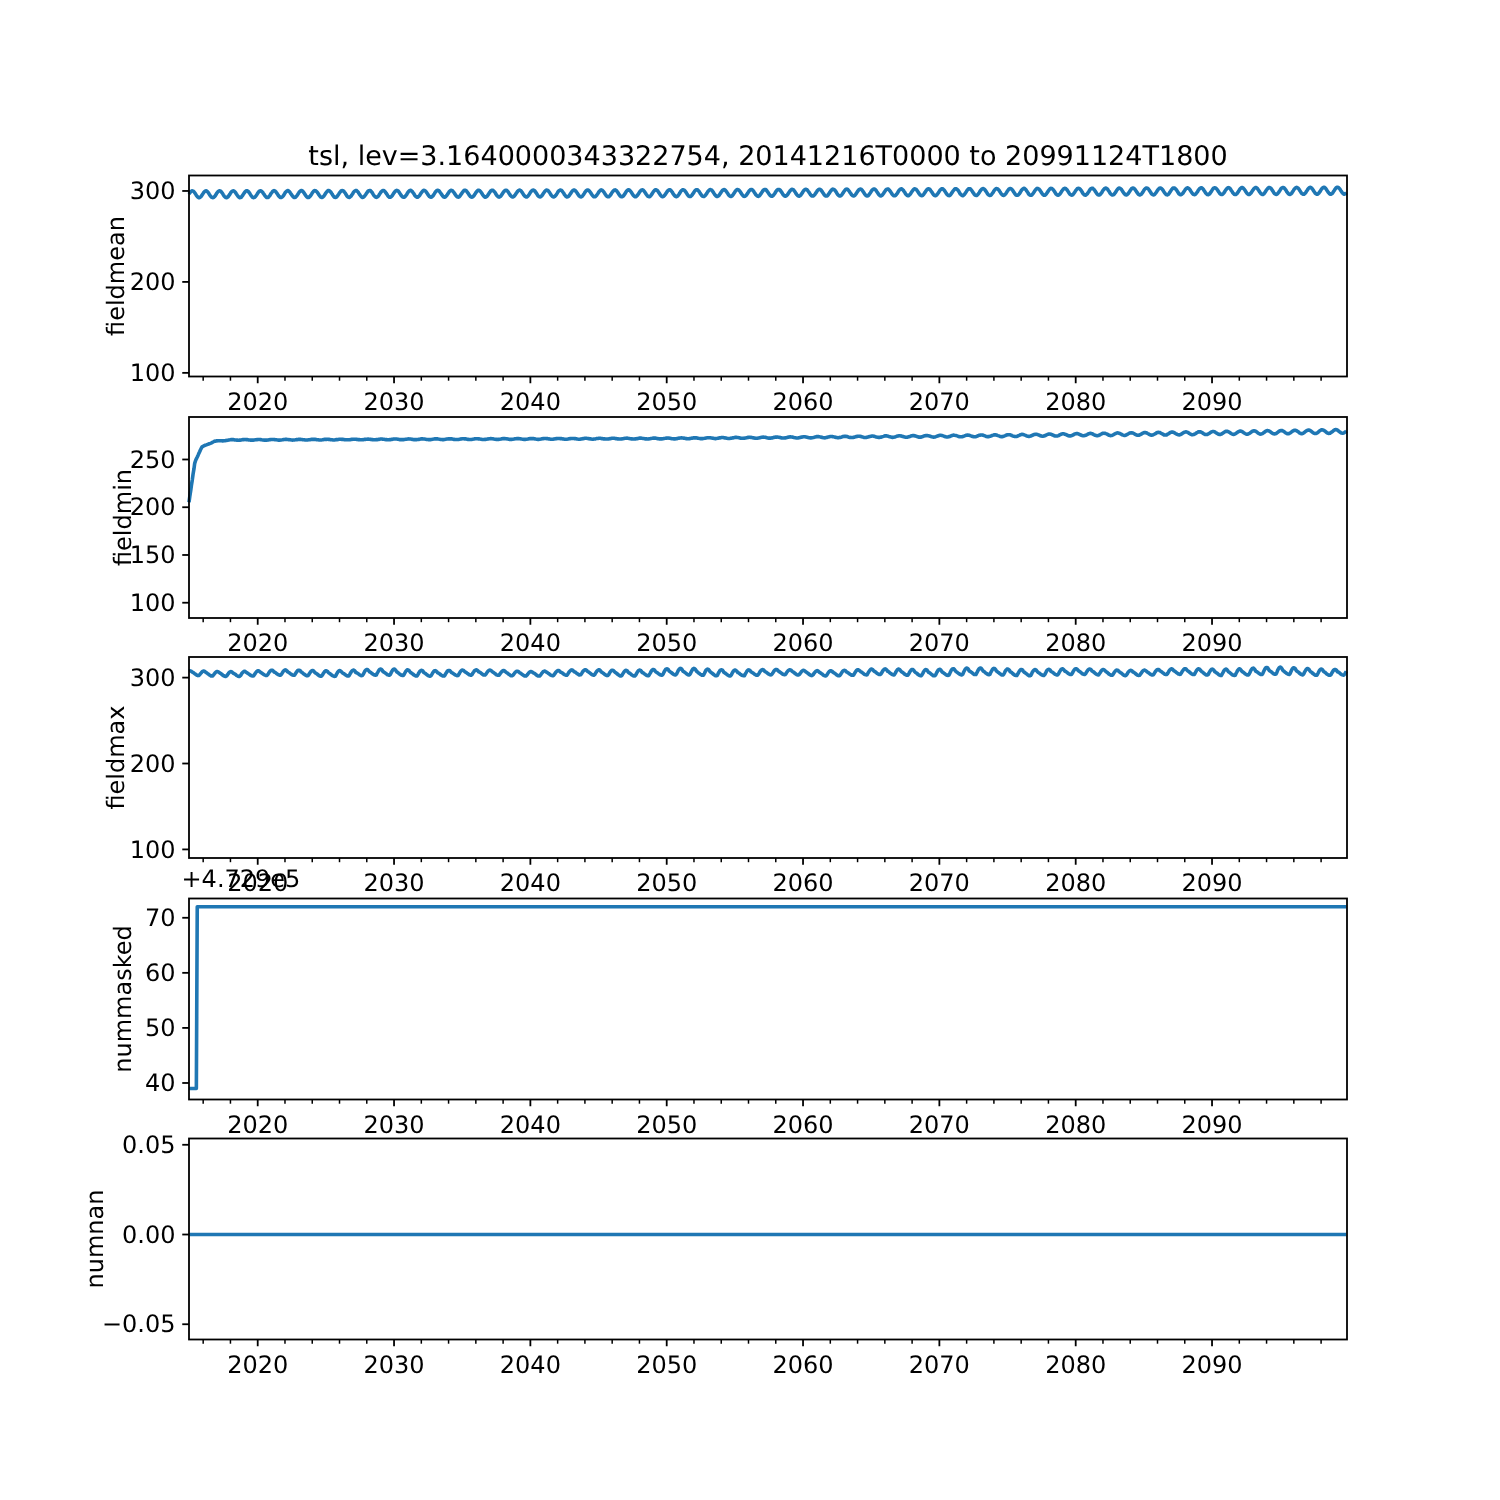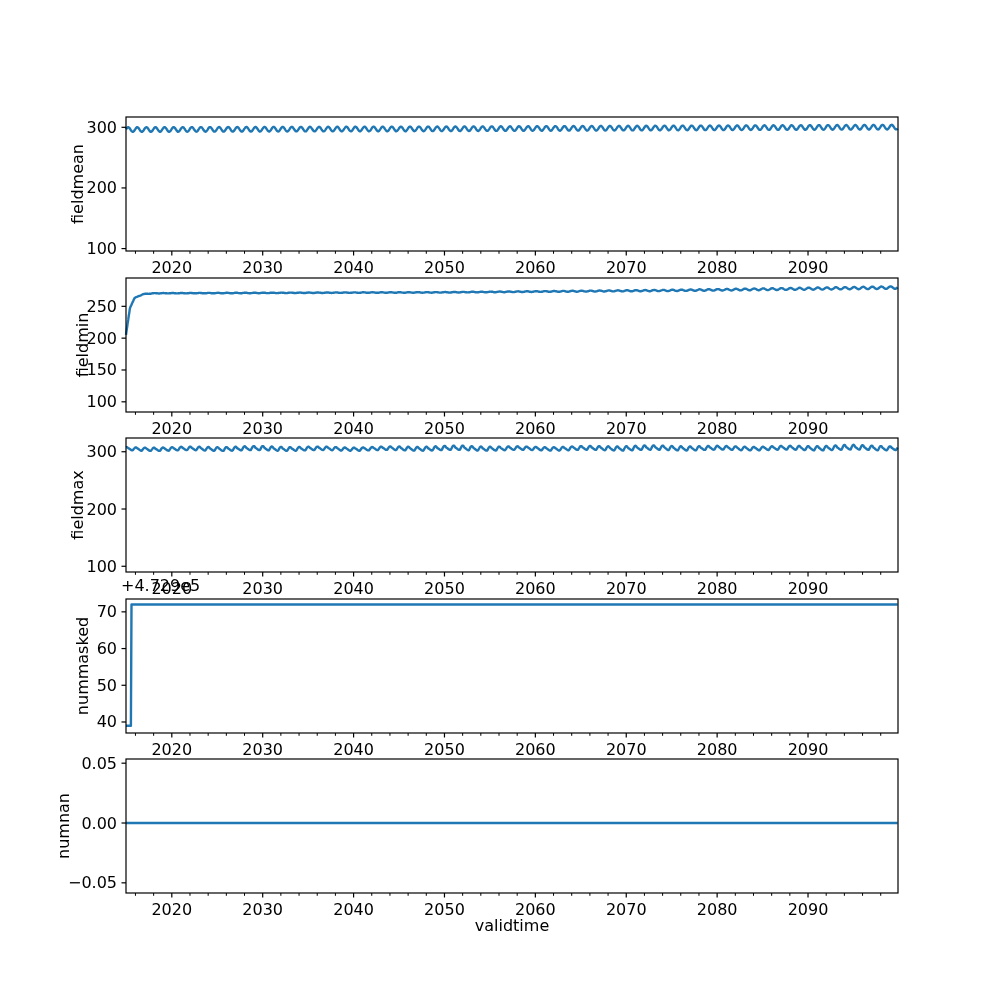--- a/index.html
+++ b/index.html
@@ -15,26 +15,26 @@
   .ylab2{left:77px;top:505px;}
   .ylab3{left:82px;top:666px;}
   .ylab4{left:63px;top:826px;}
   svg.plot{position:absolute;left:0;top:0;}
   svg text{font-family:"DejaVu Sans",sans-serif;}
 </style>
 </head>
 <body>
 
 <div class="fig">
+  <div class="title">tsl, lev=3.1640000343322754, 20141216T0000 to 20991124T1800</div>
   <div class="ylab ylab0">fieldmean</div>
   <div class="ylab ylab1">fieldmin</div>
   <div class="ylab ylab2">fieldmax</div>
   <div class="ylab ylab3">nummasked</div>
   <div class="ylab ylab4">numnan</div>
-  <div class="xlab">validtime</div>
   <svg class="plot" id="plot" width="1000" height="1000" viewBox="0 0 1000 1000">
       <g>
         <polyline points="126.0,129.4 126.5,128.6 127.1,127.9 127.6,127.4 128.2,127.2 128.7,127.4 129.3,127.8 129.8,128.5 130.4,129.4 130.9,130.2 131.5,131.0 132.0,131.5 132.5,131.8 133.1,131.8 133.6,131.4 134.2,130.8 134.7,130.0 135.3,129.1 135.8,128.3 136.4,127.7 136.9,127.3 137.5,127.2 138.0,127.5 138.5,128.0 139.1,128.8 139.6,129.6 140.2,130.5 140.7,131.2 141.3,131.6 141.8,131.8 142.4,131.7 142.9,131.2 143.5,130.5 144.0,129.7 144.5,128.8 145.1,128.1 145.6,127.5 146.2,127.2 146.7,127.3 147.3,127.6 147.8,128.2 148.4,129.0 148.9,129.9 149.4,130.7 150.0,131.3 150.5,131.7 151.1,131.8 151.6,131.5 152.2,131.0 152.7,130.2 153.3,129.4 153.8,128.5 154.4,127.8 154.9,127.4 155.4,127.2 156.0,127.3 156.5,127.8 157.1,128.5 157.6,129.3 158.2,130.2 158.7,130.9 159.3,131.5 159.8,131.8 160.4,131.7 160.9,131.4 161.4,130.7 162.0,129.9 162.5,129.1 163.1,128.3 163.6,127.6 164.2,127.2 164.7,127.2 165.3,127.4 165.8,128.0 166.4,128.7 166.9,129.6 167.4,130.4 168.0,131.1 168.5,131.6 169.1,131.8 169.6,131.6 170.2,131.2 170.7,130.5 171.3,129.6 171.8,128.8 172.4,128.0 172.9,127.4 173.4,127.2 174.0,127.2 174.5,127.6 175.1,128.2 175.6,129.0 176.2,129.8 176.7,130.6 177.3,131.3 177.8,131.7 178.4,131.7 178.9,131.5 179.4,130.9 180.0,130.2 180.5,129.3 181.1,128.5 181.6,127.8 182.2,127.3 182.7,127.1 183.3,127.3 183.8,127.7 184.3,128.4 184.9,129.2 185.4,130.1 186.0,130.9 186.5,131.4 187.1,131.7 187.6,131.6 188.2,131.3 188.7,130.7 189.3,129.9 189.8,129.0 190.3,128.2 190.9,127.6 191.4,127.2 192.0,127.1 192.5,127.4 193.1,127.9 193.6,128.7 194.2,129.5 194.7,130.3 195.3,131.0 195.8,131.5 196.3,131.7 196.9,131.5 197.4,131.1 198.0,130.4 198.5,129.6 199.1,128.7 199.6,127.9 200.2,127.4 200.7,127.1 201.3,127.1 201.8,127.5 202.3,128.1 202.9,128.9 203.4,129.8 204.0,130.6 204.5,131.2 205.1,131.6 205.6,131.7 206.2,131.4 206.7,130.9 207.3,130.1 207.8,129.3 208.3,128.4 208.9,127.7 209.4,127.2 210.0,127.1 210.5,127.2 211.1,127.7 211.6,128.3 212.2,129.2 212.7,130.0 213.3,130.8 213.8,131.4 214.3,131.6 214.9,131.6 215.4,131.2 216.0,130.6 216.5,129.8 217.1,128.9 217.6,128.1 218.2,127.5 218.7,127.1 219.3,127.0 219.8,127.3 220.3,127.8 220.9,128.6 221.4,129.4 222.0,130.3 222.5,131.0 223.1,131.5 223.6,131.6 224.2,131.5 224.7,131.0 225.2,130.3 225.8,129.5 226.3,128.6 226.9,127.9 227.4,127.3 228.0,127.0 228.5,127.1 229.1,127.4 229.6,128.1 230.2,128.8 230.7,129.7 231.2,130.5 231.8,131.2 232.3,131.5 232.9,131.6 233.4,131.3 234.0,130.8 234.5,130.0 235.1,129.2 235.6,128.3 236.2,127.6 236.7,127.2 237.2,127.0 237.8,127.1 238.3,127.6 238.9,128.3 239.4,129.1 240.0,130.0 240.5,130.7 241.1,131.3 241.6,131.6 242.2,131.5 242.7,131.2 243.2,130.5 243.8,129.7 244.3,128.9 244.9,128.1 245.4,127.4 246.0,127.1 246.5,127.0 247.1,127.2 247.6,127.8 248.2,128.5 248.7,129.4 249.2,130.2 249.8,130.9 250.3,131.4 250.9,131.6 251.4,131.4 252.0,131.0 252.5,130.3 253.1,129.4 253.6,128.6 254.2,127.8 254.7,127.3 255.2,127.0 255.8,127.0 256.3,127.4 256.9,128.0 257.4,128.8 258.0,129.6 258.5,130.5 259.1,131.1 259.6,131.5 260.2,131.5 260.7,131.3 261.2,130.7 261.8,130.0 262.3,129.1 262.9,128.3 263.4,127.6 264.0,127.1 264.5,126.9 265.1,127.1 265.6,127.5 266.1,128.2 266.7,129.1 267.2,129.9 267.8,130.7 268.3,131.2 268.9,131.5 269.4,131.5 270.0,131.1 270.5,130.5 271.1,129.7 271.6,128.8 272.1,128.0 272.7,127.4 273.2,127.0 273.8,126.9 274.3,127.2 274.9,127.7 275.4,128.5 276.0,129.3 276.5,130.2 277.1,130.9 277.6,131.3 278.1,131.5 278.7,131.4 279.2,130.9 279.8,130.2 280.3,129.4 280.9,128.5 281.4,127.8 282.0,127.2 282.5,126.9 283.1,127.0 283.6,127.3 284.1,127.9 284.7,128.7 285.2,129.6 285.8,130.4 286.3,131.0 286.9,131.4 287.4,131.5 288.0,131.2 288.5,130.7 289.1,129.9 289.6,129.1 290.1,128.2 290.7,127.5 291.2,127.0 291.8,126.9 292.3,127.0 292.9,127.5 293.4,128.2 294.0,129.0 294.5,129.8 295.1,130.6 295.6,131.2 296.1,131.4 296.7,131.4 297.2,131.0 297.8,130.4 298.3,129.6 298.9,128.8 299.4,127.9 300.0,127.3 300.5,126.9 301.0,126.9 301.6,127.1 302.1,127.7 302.7,128.4 303.2,129.3 303.8,130.1 304.3,130.8 304.9,131.3 305.4,131.4 306.0,131.3 306.5,130.8 307.0,130.1 307.6,129.3 308.1,128.5 308.7,127.7 309.2,127.1 309.8,126.8 310.3,126.9 310.9,127.2 311.4,127.9 312.0,128.7 312.5,129.5 313.0,130.3 313.6,131.0 314.1,131.3 314.7,131.4 315.2,131.2 315.8,130.6 316.3,129.9 316.9,129.0 317.4,128.2 318.0,127.5 318.5,127.0 319.0,126.8 319.6,127.0 320.1,127.4 320.7,128.1 321.2,128.9 321.8,129.8 322.3,130.5 322.9,131.1 323.4,131.4 324.0,131.3 324.5,131.0 325.0,130.4 325.6,129.6 326.1,128.7 326.7,127.9 327.2,127.2 327.8,126.9 328.3,126.8 328.9,127.1 329.4,127.6 330.0,128.3 330.5,129.2 331.0,130.0 331.6,130.7 332.1,131.2 332.7,131.4 333.2,131.2 333.8,130.8 334.3,130.1 334.9,129.3 335.4,128.4 336.0,127.6 336.5,127.1 337.0,126.8 337.6,126.8 338.1,127.2 338.7,127.8 339.2,128.6 339.8,129.5 340.3,130.3 340.9,130.9 341.4,131.3 341.9,131.3 342.5,131.1 343.0,130.5 343.6,129.8 344.1,128.9 344.7,128.1 345.2,127.4 345.8,126.9 346.3,126.7 346.9,126.9 347.4,127.3 347.9,128.0 348.5,128.9 349.0,129.7 349.6,130.5 350.1,131.0 350.7,131.3 351.2,131.3 351.8,130.9 352.3,130.3 352.9,129.5 353.4,128.6 353.9,127.8 354.5,127.2 355.0,126.8 355.6,126.7 356.1,127.0 356.7,127.5 357.2,128.3 357.8,129.1 358.3,130.0 358.9,130.7 359.4,131.1 359.9,131.3 360.5,131.2 361.0,130.7 361.6,130.0 362.1,129.2 362.7,128.3 363.2,127.6 363.8,127.0 364.3,126.7 364.9,126.8 365.4,127.1 365.9,127.7 366.5,128.5 367.0,129.4 367.6,130.2 368.1,130.8 368.7,131.2 369.2,131.3 369.8,131.0 370.3,130.5 370.9,129.7 371.4,128.9 371.9,128.0 372.5,127.3 373.0,126.9 373.6,126.7 374.1,126.8 374.7,127.3 375.2,128.0 375.8,128.8 376.3,129.7 376.9,130.4 377.4,131.0 377.9,131.3 378.5,131.2 379.0,130.9 379.6,130.2 380.1,129.4 380.7,128.6 381.2,127.8 381.8,127.1 382.3,126.7 382.8,126.7 383.4,126.9 383.9,127.5 384.5,128.2 385.0,129.1 385.6,129.9 386.1,130.6 386.7,131.1 387.2,131.3 387.8,131.1 388.3,130.7 388.8,130.0 389.4,129.1 389.9,128.3 390.5,127.5 391.0,126.9 391.6,126.7 392.1,126.7 392.7,127.1 393.2,127.7 393.8,128.5 394.3,129.3 394.8,130.1 395.4,130.8 395.9,131.2 396.5,131.2 397.0,131.0 397.6,130.4 398.1,129.7 398.7,128.8 399.2,128.0 399.8,127.3 400.3,126.8 400.8,126.6 401.4,126.8 401.9,127.2 402.5,127.9 403.0,128.7 403.6,129.6 404.1,130.4 404.7,130.9 405.2,131.2 405.8,131.2 406.3,130.8 406.8,130.2 407.4,129.4 407.9,128.5 408.5,127.7 409.0,127.1 409.6,126.7 410.1,126.6 410.7,126.9 411.2,127.4 411.8,128.2 412.3,129.0 412.8,129.8 413.4,130.6 413.9,131.0 414.5,131.2 415.0,131.0 415.6,130.6 416.1,129.9 416.7,129.1 417.2,128.2 417.7,127.4 418.3,126.9 418.8,126.6 419.4,126.6 419.9,127.0 420.5,127.6 421.0,128.4 421.6,129.3 422.1,130.1 422.7,130.7 423.2,131.1 423.7,131.2 424.3,130.9 424.8,130.4 425.4,129.6 425.9,128.8 426.5,127.9 427.0,127.2 427.6,126.7 428.1,126.6 428.7,126.7 429.2,127.2 429.7,127.8 430.3,128.7 430.8,129.5 431.4,130.3 431.9,130.9 432.5,131.1 433.0,131.1 433.6,130.7 434.1,130.1 434.7,129.3 435.2,128.4 435.7,127.6 436.3,127.0 436.8,126.6 437.4,126.5 437.9,126.8 438.5,127.3 439.0,128.1 439.6,128.9 440.1,129.8 440.7,130.5 441.2,131.0 441.7,131.1 442.3,131.0 442.8,130.5 443.4,129.8 443.9,129.0 444.5,128.1 445.0,127.4 445.6,126.8 446.1,126.5 446.7,126.6 447.2,126.9 447.7,127.5 448.3,128.3 448.8,129.2 449.4,130.0 449.9,130.6 450.5,131.0 451.0,131.1 451.6,130.8 452.1,130.3 452.7,129.5 453.2,128.7 453.7,127.8 454.3,127.1 454.8,126.7 455.4,126.5 455.9,126.6 456.5,127.1 457.0,127.8 457.6,128.6 458.1,129.5 458.6,130.2 459.2,130.8 459.7,131.0 460.3,131.0 460.8,130.6 461.4,130.0 461.9,129.2 462.5,128.4 463.0,127.5 463.6,126.9 464.1,126.5 464.6,126.5 465.2,126.7 465.7,127.3 466.3,128.0 466.8,128.9 467.4,129.7 467.9,130.4 468.5,130.9 469.0,131.0 469.6,130.9 470.1,130.4 470.6,129.7 471.2,128.9 471.7,128.0 472.3,127.3 472.8,126.7 473.4,126.4 473.9,126.5 474.5,126.8 475.0,127.4 475.6,128.2 476.1,129.1 476.6,129.9 477.2,130.5 477.7,130.9 478.3,131.0 478.8,130.7 479.4,130.2 479.9,129.4 480.5,128.6 481.0,127.7 481.6,127.0 482.1,126.6 482.6,126.4 483.2,126.5 483.7,127.0 484.3,127.7 484.8,128.5 485.4,129.4 485.9,130.1 486.5,130.7 487.0,130.9 487.6,130.9 488.1,130.5 488.6,129.9 489.2,129.1 489.7,128.3 490.3,127.4 490.8,126.8 491.4,126.4 491.9,126.4 492.5,126.6 493.0,127.1 493.5,127.9 494.1,128.7 494.6,129.6 495.2,130.3 495.7,130.8 496.3,130.9 496.8,130.8 497.4,130.3 497.9,129.6 498.5,128.8 499.0,127.9 499.5,127.2 500.1,126.6 500.6,126.3 501.2,126.4 501.7,126.7 502.3,127.3 502.8,128.1 503.4,129.0 503.9,129.8 504.5,130.4 505.0,130.8 505.5,130.9 506.1,130.6 506.6,130.1 507.2,129.3 507.7,128.5 508.3,127.6 508.8,126.9 509.4,126.5 509.9,126.3 510.5,126.4 511.0,126.9 511.5,127.6 512.1,128.4 512.6,129.2 513.2,130.0 513.7,130.6 514.3,130.8 514.8,130.8 515.4,130.4 515.9,129.8 516.5,129.0 517.0,128.2 517.5,127.3 518.1,126.7 518.6,126.3 519.2,126.3 519.7,126.5 520.3,127.0 520.8,127.8 521.4,128.6 521.9,129.5 522.5,130.2 523.0,130.7 523.5,130.8 524.1,130.7 524.6,130.2 525.2,129.5 525.7,128.7 526.3,127.8 526.8,127.1 527.4,126.5 527.9,126.2 528.5,126.3 529.0,126.6 529.5,127.2 530.1,128.0 530.6,128.9 531.2,129.7 531.7,130.3 532.3,130.7 532.8,130.8 533.4,130.5 533.9,130.0 534.4,129.2 535.0,128.4 535.5,127.5 536.1,126.8 536.6,126.3 537.2,126.2 537.7,126.3 538.3,126.8 538.8,127.5 539.4,128.3 539.9,129.1 540.4,129.9 541.0,130.5 541.5,130.7 542.1,130.7 542.6,130.3 543.2,129.7 543.7,128.9 544.3,128.1 544.8,127.2 545.4,126.6 545.9,126.2 546.4,126.2 547.0,126.4 547.5,126.9 548.1,127.7 548.6,128.5 549.2,129.4 549.7,130.1 550.3,130.6 550.8,130.7 551.4,130.6 551.9,130.1 552.4,129.4 553.0,128.6 553.5,127.7 554.1,127.0 554.6,126.4 555.2,126.1 555.7,126.2 556.3,126.5 556.8,127.1 557.4,127.9 557.9,128.8 558.4,129.6 559.0,130.2 559.5,130.6 560.1,130.7 560.6,130.4 561.2,129.9 561.7,129.1 562.3,128.3 562.8,127.4 563.4,126.7 563.9,126.2 564.4,126.1 565.0,126.2 565.5,126.7 566.1,127.4 566.6,128.2 567.2,129.0 567.7,129.8 568.3,130.4 568.8,130.6 569.4,130.6 569.9,130.2 570.4,129.6 571.0,128.8 571.5,127.9 572.1,127.1 572.6,126.5 573.2,126.1 573.7,126.0 574.3,126.3 574.8,126.8 575.3,127.6 575.9,128.4 576.4,129.3 577.0,130.0 577.5,130.5 578.1,130.6 578.6,130.5 579.2,130.0 579.7,129.3 580.3,128.5 580.8,127.6 581.3,126.9 581.9,126.3 582.4,126.0 583.0,126.1 583.5,126.4 584.1,127.0 584.6,127.8 585.2,128.7 585.7,129.5 586.3,130.1 586.8,130.5 587.3,130.6 587.9,130.3 588.4,129.8 589.0,129.0 589.5,128.2 590.1,127.3 590.6,126.6 591.2,126.1 591.7,126.0 592.3,126.1 592.8,126.6 593.3,127.3 593.9,128.1 594.4,128.9 595.0,129.7 595.5,130.3 596.1,130.5 596.6,130.5 597.2,130.1 597.7,129.5 598.3,128.7 598.8,127.8 599.3,127.0 599.9,126.4 600.4,126.0 601.0,125.9 601.5,126.2 602.1,126.7 602.6,127.5 603.2,128.3 603.7,129.2 604.3,129.9 604.8,130.4 605.3,130.5 605.9,130.4 606.4,129.9 607.0,129.2 607.5,128.4 608.1,127.5 608.6,126.8 609.2,126.2 609.7,125.9 610.2,126.0 610.8,126.3 611.3,126.9 611.9,127.7 612.4,128.6 613.0,129.4 613.5,130.0 614.1,130.4 614.6,130.5 615.2,130.2 615.7,129.7 616.2,128.9 616.8,128.1 617.3,127.2 617.9,126.5 618.4,126.0 619.0,125.9 619.5,126.0 620.1,126.5 620.6,127.2 621.2,128.0 621.7,128.8 622.2,129.6 622.8,130.2 623.3,130.4 623.9,130.4 624.4,130.0 625.0,129.4 625.5,128.6 626.1,127.7 626.6,126.9 627.2,126.3 627.7,125.9 628.2,125.8 628.8,126.1 629.3,126.6 629.9,127.4 630.4,128.2 631.0,129.1 631.5,129.8 632.1,130.3 632.6,130.4 633.2,130.3 633.7,129.8 634.2,129.1 634.8,128.3 635.3,127.4 635.9,126.7 636.4,126.1 637.0,125.8 637.5,125.9 638.1,126.2 638.6,126.8 639.2,127.6 639.7,128.5 640.2,129.3 640.8,129.9 641.3,130.3 641.9,130.4 642.4,130.1 643.0,129.6 643.5,128.8 644.1,128.0 644.6,127.1 645.2,126.4 645.7,125.9 646.2,125.8 646.8,125.9 647.3,126.4 647.9,127.1 648.4,127.9 649.0,128.7 649.5,129.5 650.1,130.1 650.6,130.3 651.1,130.3 651.7,129.9 652.2,129.3 652.8,128.5 653.3,127.6 653.9,126.8 654.4,126.2 655.0,125.8 655.5,125.7 656.1,126.0 656.6,126.5 657.1,127.3 657.7,128.1 658.2,129.0 658.8,129.7 659.3,130.1 659.9,130.3 660.4,130.2 661.0,129.7 661.5,129.0 662.1,128.2 662.6,127.3 663.1,126.6 663.7,126.0 664.2,125.7 664.8,125.8 665.3,126.1 665.9,126.7 666.4,127.5 667.0,128.4 667.5,129.2 668.1,129.8 668.6,130.2 669.1,130.3 669.7,130.0 670.2,129.5 670.8,128.7 671.3,127.9 671.9,127.0 672.4,126.3 673.0,125.8 673.5,125.7 674.1,125.8 674.6,126.3 675.1,126.9 675.7,127.8 676.2,128.6 676.8,129.4 677.3,130.0 677.9,130.2 678.4,130.2 679.0,129.8 679.5,129.2 680.1,128.4 680.6,127.5 681.1,126.7 681.7,126.1 682.2,125.7 682.8,125.6 683.3,125.9 683.9,126.4 684.4,127.2 685.0,128.0 685.5,128.9 686.0,129.6 686.6,130.0 687.1,130.2 687.7,130.1 688.2,129.6 688.8,128.9 689.3,128.1 689.9,127.2 690.4,126.5 691.0,125.9 691.5,125.6 692.0,125.7 692.6,126.0 693.1,126.6 693.7,127.4 694.2,128.3 694.8,129.1 695.3,129.7 695.9,130.1 696.4,130.2 697.0,129.9 697.5,129.4 698.0,128.6 698.6,127.8 699.1,126.9 699.7,126.2 700.2,125.7 700.8,125.6 701.3,125.7 701.9,126.2 702.4,126.8 703.0,127.7 703.5,128.5 704.0,129.3 704.6,129.9 705.1,130.1 705.7,130.1 706.2,129.7 706.8,129.1 707.3,128.3 707.9,127.4 708.4,126.6 709.0,126.0 709.5,125.6 710.0,125.5 710.6,125.8 711.1,126.3 711.7,127.1 712.2,127.9 712.8,128.8 713.3,129.5 713.9,129.9 714.4,130.1 715.0,130.0 715.5,129.5 716.0,128.8 716.6,128.0 717.1,127.1 717.7,126.4 718.2,125.8 718.8,125.5 719.3,125.6 719.9,125.9 720.4,126.5 721.0,127.3 721.5,128.2 722.0,129.0 722.6,129.6 723.1,130.0 723.7,130.1 724.2,129.8 724.8,129.3 725.3,128.5 725.9,127.7 726.4,126.8 726.9,126.1 727.5,125.6 728.0,125.5 728.6,125.6 729.1,126.1 729.7,126.7 730.2,127.6 730.8,128.4 731.3,129.2 731.9,129.8 732.4,130.0 732.9,130.0 733.5,129.6 734.0,129.0 734.6,128.2 735.1,127.3 735.7,126.5 736.2,125.9 736.8,125.5 737.3,125.4 737.9,125.7 738.4,126.2 738.9,127.0 739.5,127.8 740.0,128.7 740.6,129.4 741.1,129.8 741.7,130.0 742.2,129.9 742.8,129.4 743.3,128.7 743.9,127.9 744.4,127.0 744.9,126.3 745.5,125.7 746.0,125.4 746.6,125.5 747.1,125.8 747.7,126.4 748.2,127.2 748.8,128.1 749.3,128.9 749.9,129.5 750.4,129.9 750.9,130.0 751.5,129.7 752.0,129.2 752.6,128.4 753.1,127.6 753.7,126.7 754.2,126.0 754.8,125.5 755.3,125.4 755.9,125.5 756.4,126.0 756.9,126.6 757.5,127.5 758.0,128.3 758.6,129.1 759.1,129.6 759.7,129.9 760.2,129.9 760.8,129.5 761.3,128.9 761.9,128.1 762.4,127.2 762.9,126.4 763.5,125.8 764.0,125.4 764.6,125.3 765.1,125.6 765.7,126.1 766.2,126.9 766.8,127.7 767.3,128.6 767.8,129.3 768.4,129.7 768.9,129.9 769.5,129.8 770.0,129.3 770.6,128.6 771.1,127.8 771.7,126.9 772.2,126.2 772.8,125.6 773.3,125.3 773.8,125.4 774.4,125.7 774.9,126.3 775.5,127.1 776.0,128.0 776.6,128.8 777.1,129.4 777.7,129.8 778.2,129.9 778.8,129.6 779.3,129.1 779.8,128.3 780.4,127.5 780.9,126.6 781.5,125.9 782.0,125.4 782.6,125.3 783.1,125.4 783.7,125.9 784.2,126.5 784.8,127.4 785.3,128.2 785.8,129.0 786.4,129.5 786.9,129.8 787.5,129.8 788.0,129.4 788.6,128.8 789.1,128.0 789.7,127.1 790.2,126.3 790.8,125.7 791.3,125.3 791.8,125.2 792.4,125.5 792.9,126.0 793.5,126.8 794.0,127.6 794.6,128.5 795.1,129.2 795.7,129.6 796.2,129.8 796.8,129.7 797.3,129.2 797.8,128.5 798.4,127.7 798.9,126.8 799.5,126.1 800.0,125.5 800.6,125.2 801.1,125.2 801.7,125.6 802.2,126.2 802.7,127.0 803.3,127.9 803.8,128.7 804.4,129.3 804.9,129.7 805.5,129.8 806.0,129.5 806.6,129.0 807.1,128.2 807.7,127.4 808.2,126.5 808.7,125.8 809.3,125.3 809.8,125.2 810.4,125.3 810.9,125.7 811.5,126.4 812.0,127.3 812.6,128.1 813.1,128.9 813.7,129.4 814.2,129.7 814.7,129.7 815.3,129.3 815.8,128.7 816.4,127.9 816.9,127.0 817.5,126.2 818.0,125.6 818.6,125.2 819.1,125.1 819.7,125.4 820.2,125.9 820.7,126.7 821.3,127.5 821.8,128.4 822.4,129.1 822.9,129.5 823.5,129.7 824.0,129.6 824.6,129.1 825.1,128.4 825.7,127.6 826.2,126.7 826.7,125.9 827.3,125.4 827.8,125.1 828.4,125.1 828.9,125.5 829.5,126.1 830.0,126.9 830.6,127.8 831.1,128.6 831.7,129.2 832.2,129.6 832.7,129.7 833.3,129.4 833.8,128.9 834.4,128.1 834.9,127.2 835.5,126.4 836.0,125.7 836.6,125.2 837.1,125.0 837.7,125.2 838.2,125.6 838.7,126.3 839.3,127.2 839.8,128.0 840.4,128.8 840.9,129.3 841.5,129.6 842.0,129.6 842.6,129.2 843.1,128.6 843.6,127.8 844.2,126.9 844.7,126.1 845.3,125.5 845.8,125.1 846.4,125.0 846.9,125.3 847.5,125.8 848.0,126.6 848.6,127.4 849.1,128.3 849.6,129.0 850.2,129.4 850.7,129.6 851.3,129.5 851.8,129.0 852.4,128.3 852.9,127.5 853.5,126.6 854.0,125.8 854.6,125.3 855.1,125.0 855.6,125.0 856.2,125.4 856.7,126.0 857.3,126.8 857.8,127.7 858.4,128.5 858.9,129.1 859.5,129.5 860.0,129.6 860.6,129.3 861.1,128.8 861.6,128.0 862.2,127.1 862.7,126.3 863.3,125.6 863.8,125.1 864.4,124.9 864.9,125.1 865.5,125.5 866.0,126.2 866.6,127.1 867.1,127.9 867.6,128.7 868.2,129.2 868.7,129.5 869.3,129.5 869.8,129.1 870.4,128.5 870.9,127.7 871.5,126.8 872.0,126.0 872.6,125.4 873.1,125.0 873.6,124.9 874.2,125.2 874.7,125.7 875.3,126.5 875.8,127.3 876.4,128.2 876.9,128.9 877.5,129.3 878.0,129.5 878.6,129.4 879.1,128.9 879.6,128.2 880.2,127.4 880.7,126.5 881.3,125.7 881.8,125.2 882.4,124.9 882.9,124.9 883.5,125.3 884.0,125.9 884.5,126.7 885.1,127.6 885.6,128.4 886.2,129.0 886.7,129.4 887.3,129.5 887.8,129.2 888.4,128.7 888.9,127.9 889.5,127.0 890.0,126.2 890.5,125.5 891.1,125.0 891.6,124.8 892.2,125.0 892.7,125.4 893.3,126.1 893.8,127.0 894.4,127.8 894.9,128.6 895.5,129.1 896.0,129.4 896.5,129.4 897.1,129.0 897.6,128.4" fill="none" stroke="#1f77b4" stroke-width="2.4" stroke-linejoin="round"></polyline>
         <rect x="126" y="117" width="772" height="134" fill="none" stroke="#000" stroke-width="1.2"></rect>
         <line x1="126" x2="121.5" y1="248.57466063348417" y2="248.57466063348417" stroke="#000" stroke-width="1.2"></line>
         <text x="117" y="254.07466063348417" text-anchor="end" font-size="16" fill="#000000">100</text>
         <line x1="126" x2="121.5" y1="187.94117647058823" y2="187.94117647058823" stroke="#000" stroke-width="1.2"></line>
         <text x="117" y="193.44117647058823" text-anchor="end" font-size="16" fill="#000000">200</text>
         <line x1="126" x2="121.5" y1="127.3076923076923" y2="127.3076923076923" stroke="#000" stroke-width="1.2"></line>
         <text x="117" y="132.80769230769232" text-anchor="end" font-size="16" fill="#000000">300</text>

